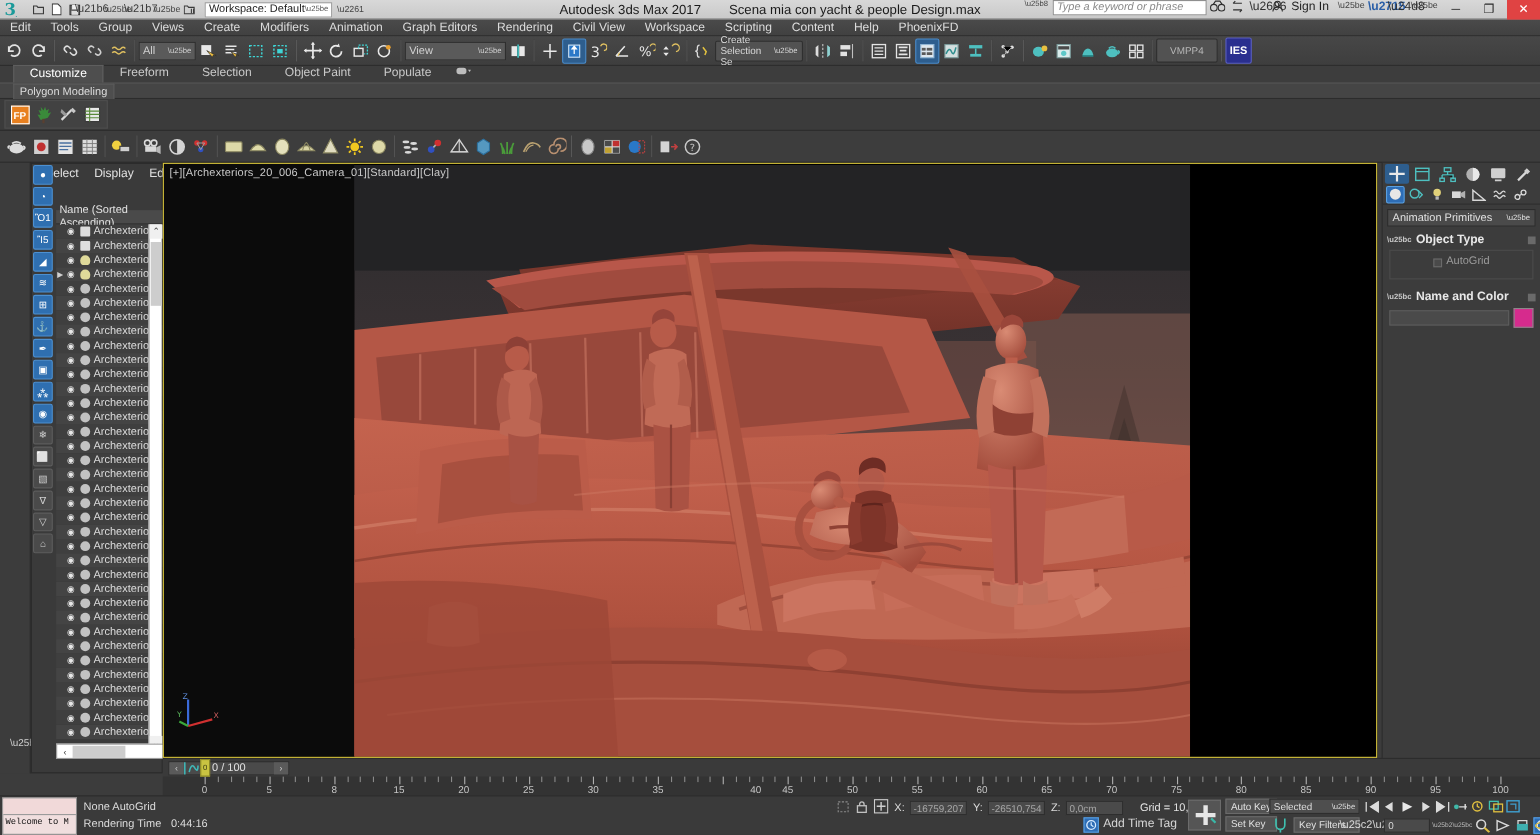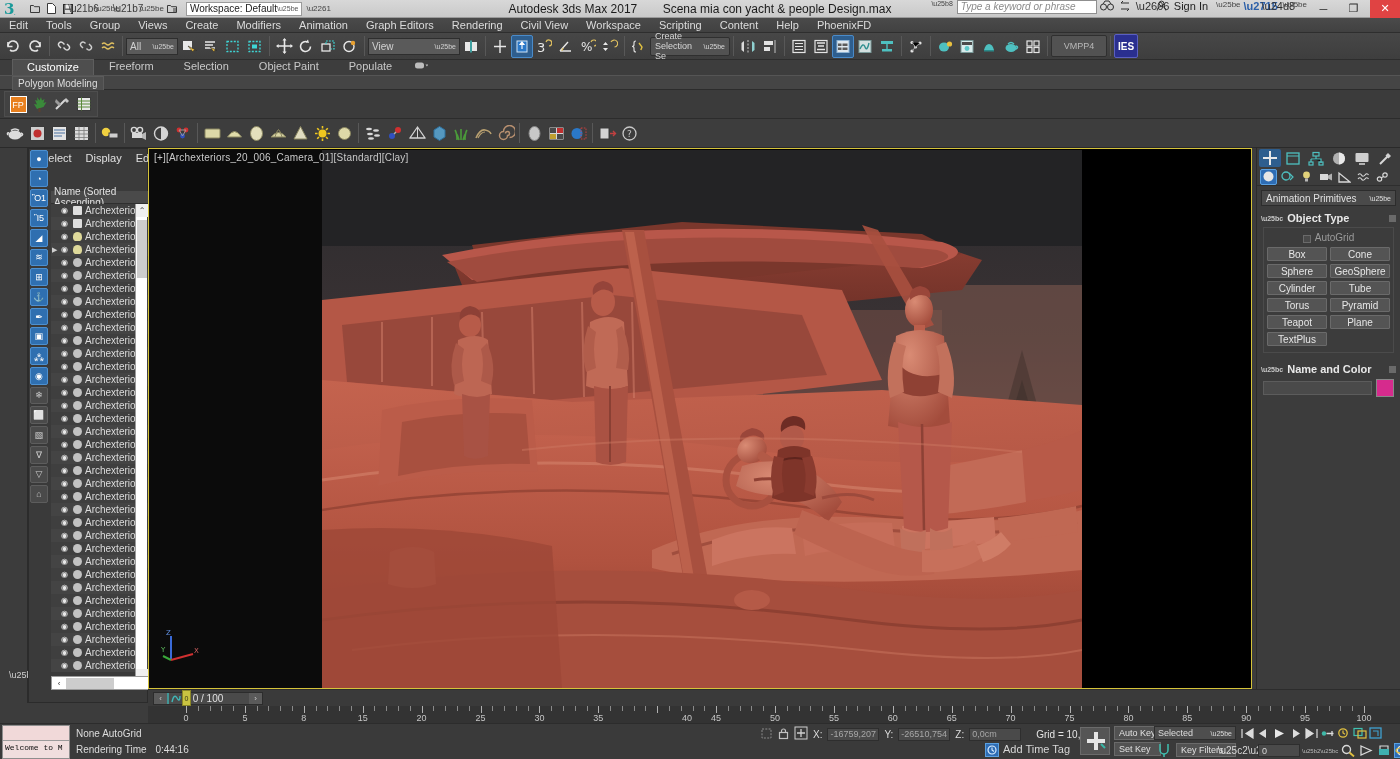--- a/index.html
+++ b/index.html
@@ -694,21 +694,21 @@
           </svg></div>
       </div>
     <div class="ribbon-sub">
       <div class="rsub">Polygon Modeling</div>
     </div>
   </div>
 
   <div class="toolrow2">
     <div style="display:flex;align-items:center;border:1px solid #4e4e4e;padding:1px 2px;background:#424242">
       <div class="gi">
-        <span style="display:inline-block;width:17px;height:17px;background:#e8801f;color:#fff;font-size:9px;font-weight:normal;line-height:17px;text-align:center;border:1px solid #fff">FP</span>
+        <span style="display:inline-block;width:17px;height:17px;background:#e8801f;color:#fff;font-size:9px;font-weight:bold;line-height:17px;text-align:center;border:1px solid #fff">FP</span>
       </div>
       <div class="gi">
         <svg width="16" height="17" viewBox="0 0 16 17">
             <path d="M5 13L2 8l3 .6L3 4l2.5.8L5 1l2.5 3.5L9 1l1 3.5L12.5 3l-1 4 3-1-3 5z" fill="#3a8a3a"></path>
             <rect x="6.5" y="12" width="2" height="4" fill="#5a4030"></rect>
           </svg>
       </div>
       <div class="gi">
         <svg width="17" height="16" viewBox="0 0 17 16">
             <path d="M2 13L11 4" stroke="#d8d8d8" stroke-width="2"></path>
@@ -1417,33 +1417,20 @@
     <div class="rollout-head">
       <span class="tri">\u25bc</span>
       <span>Object Type</span>
       <span class="pin"></span>
     </div>
     <div class="rollout-body">
       <div class="autogrid">
         <span class="cb"></span>
         <span>AutoGrid</span>
       </div>
-      <div class="btngrid" id="prim-grid">
-          <div class="primbtn">Box</div>
-          <div class="primbtn">Cone</div>
-          <div class="primbtn">Sphere</div>
-          <div class="primbtn">GeoSphere</div>
-          <div class="primbtn">Cylinder</div>
-          <div class="primbtn">Tube</div>
-          <div class="primbtn">Torus</div>
-          <div class="primbtn">Pyramid</div>
-          <div class="primbtn">Teapot</div>
-          <div class="primbtn">Plane</div>
-          <div class="primbtn">TextPlus</div>
-        </div>
     </div>
 
     <div class="rollout-head" style="margin-top:10px">
       <span class="tri">\u25bc</span>
       <span>Name and Color</span>
       <span class="pin"></span>
     </div>
     <div class="namecolor-row">
       <div class="name-field"></div>
       <div class="color-swatch"></div>

